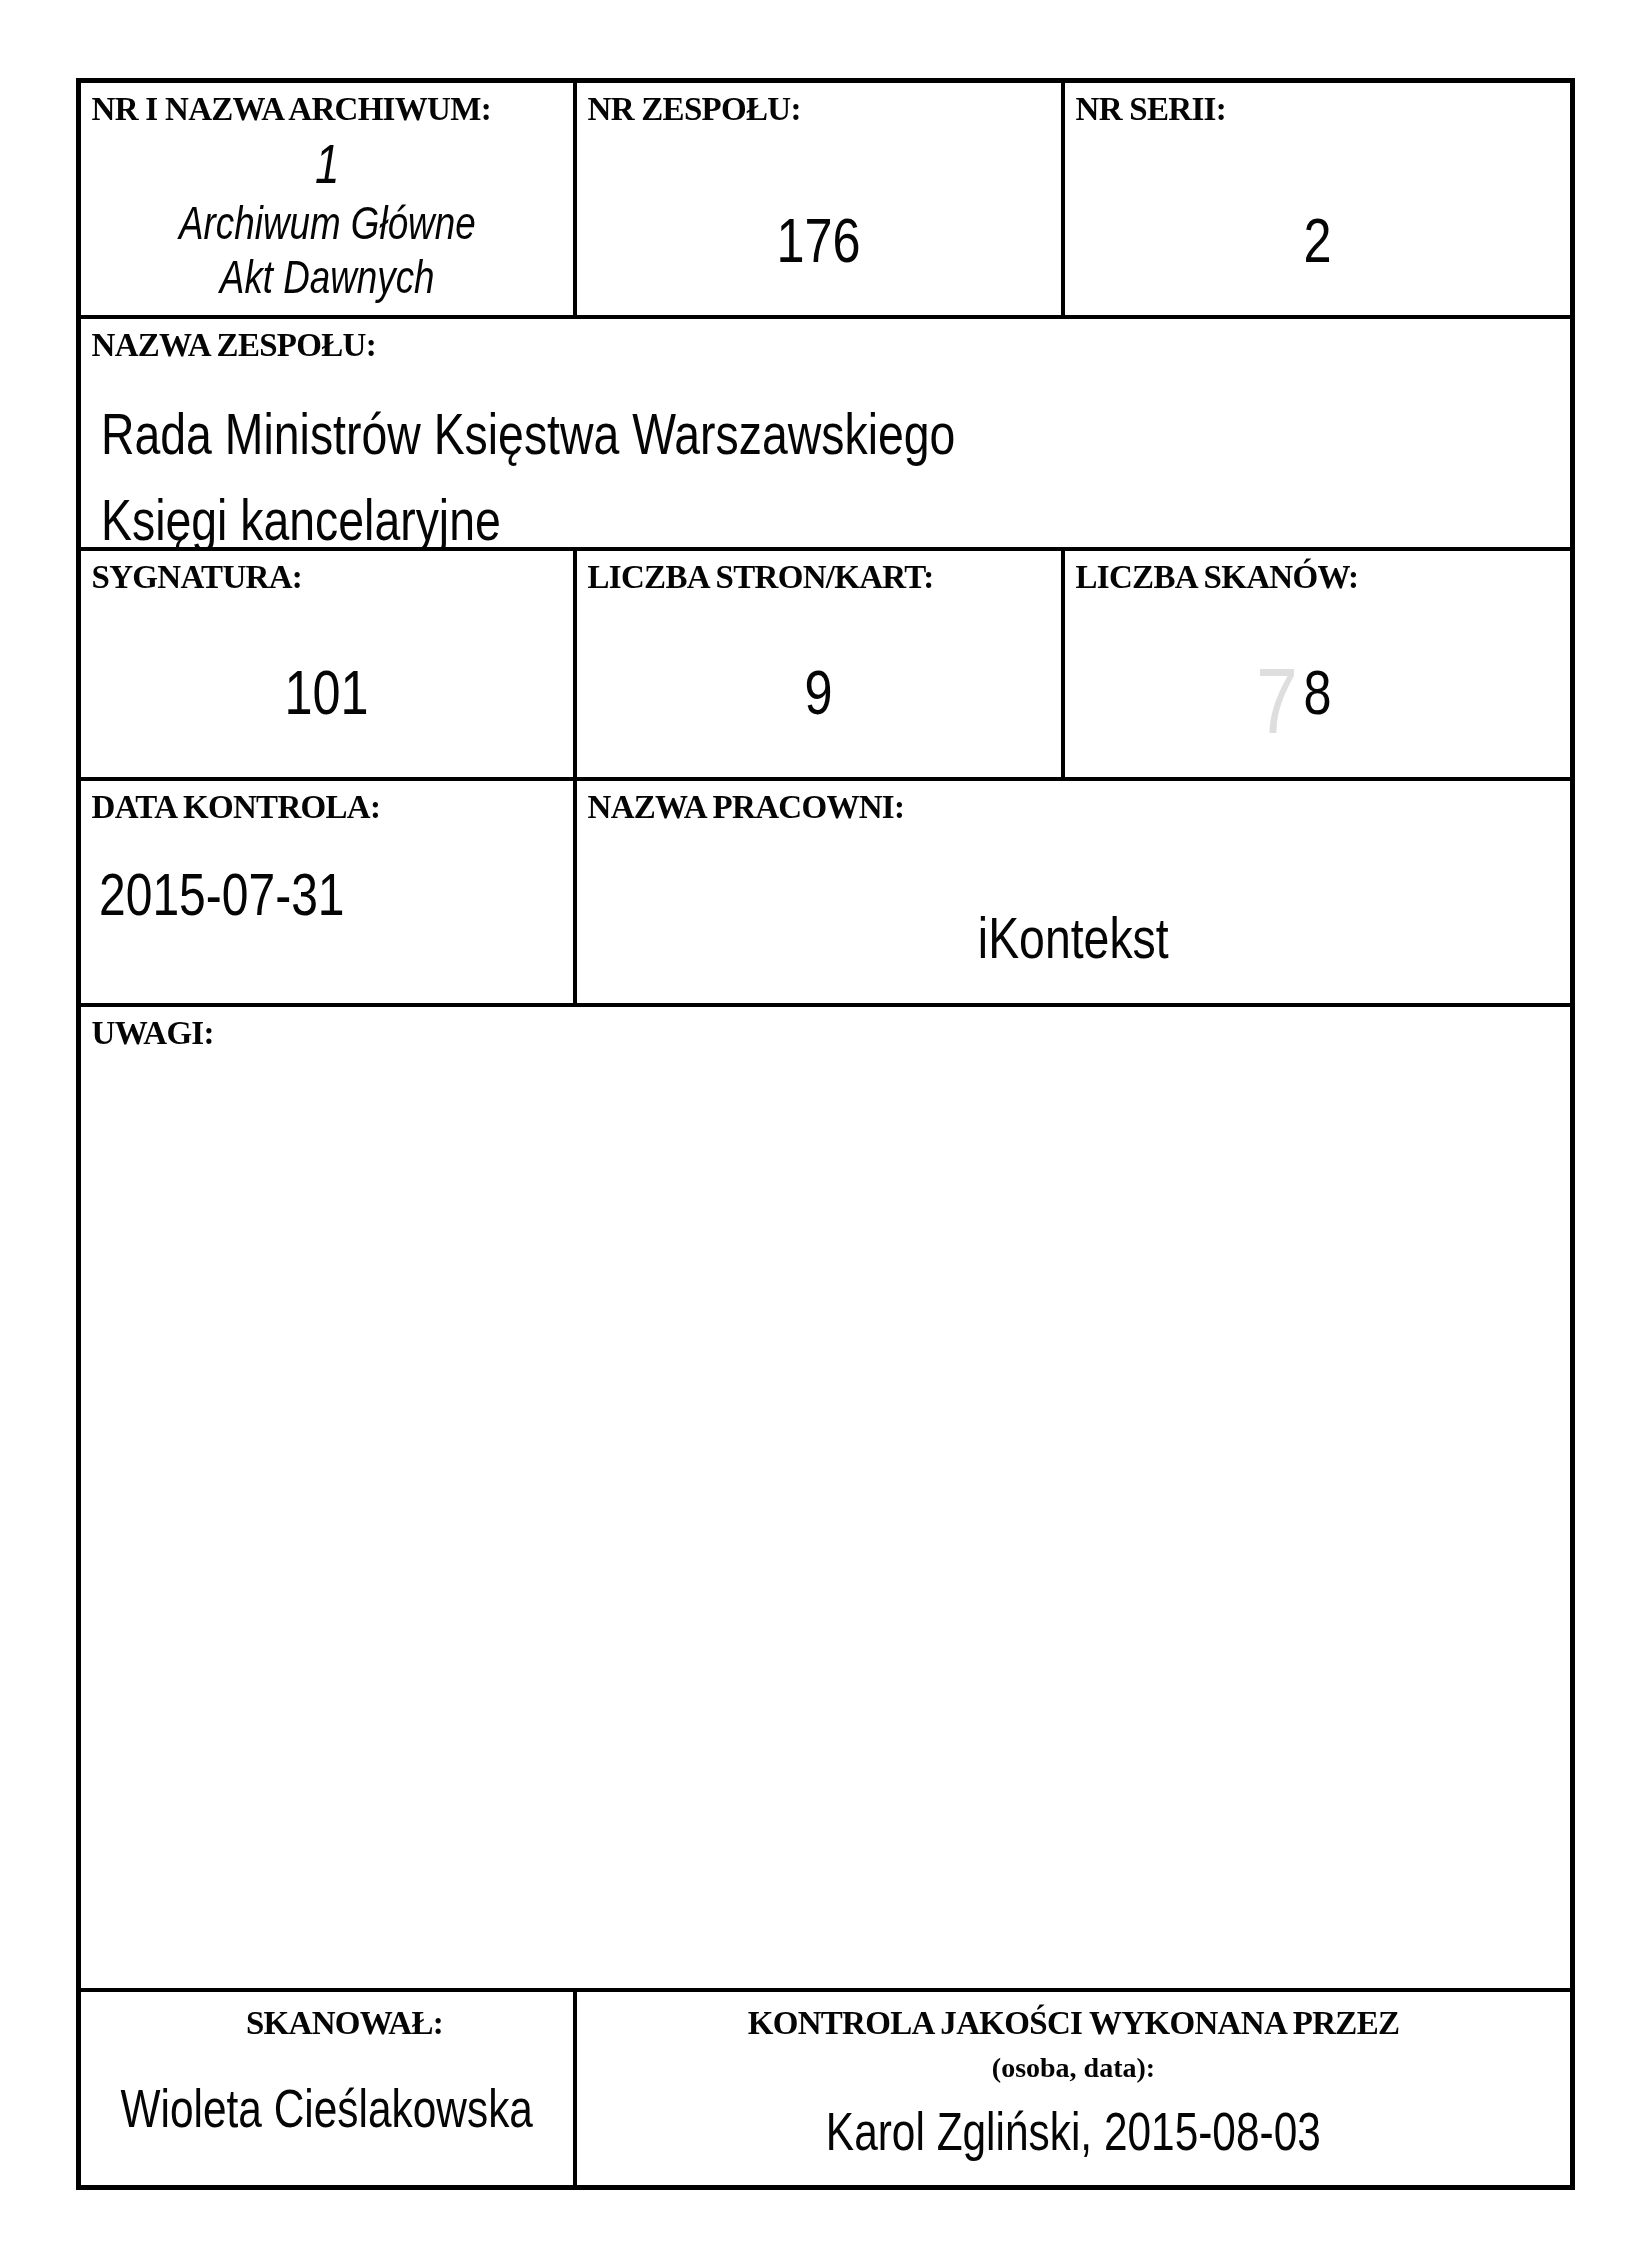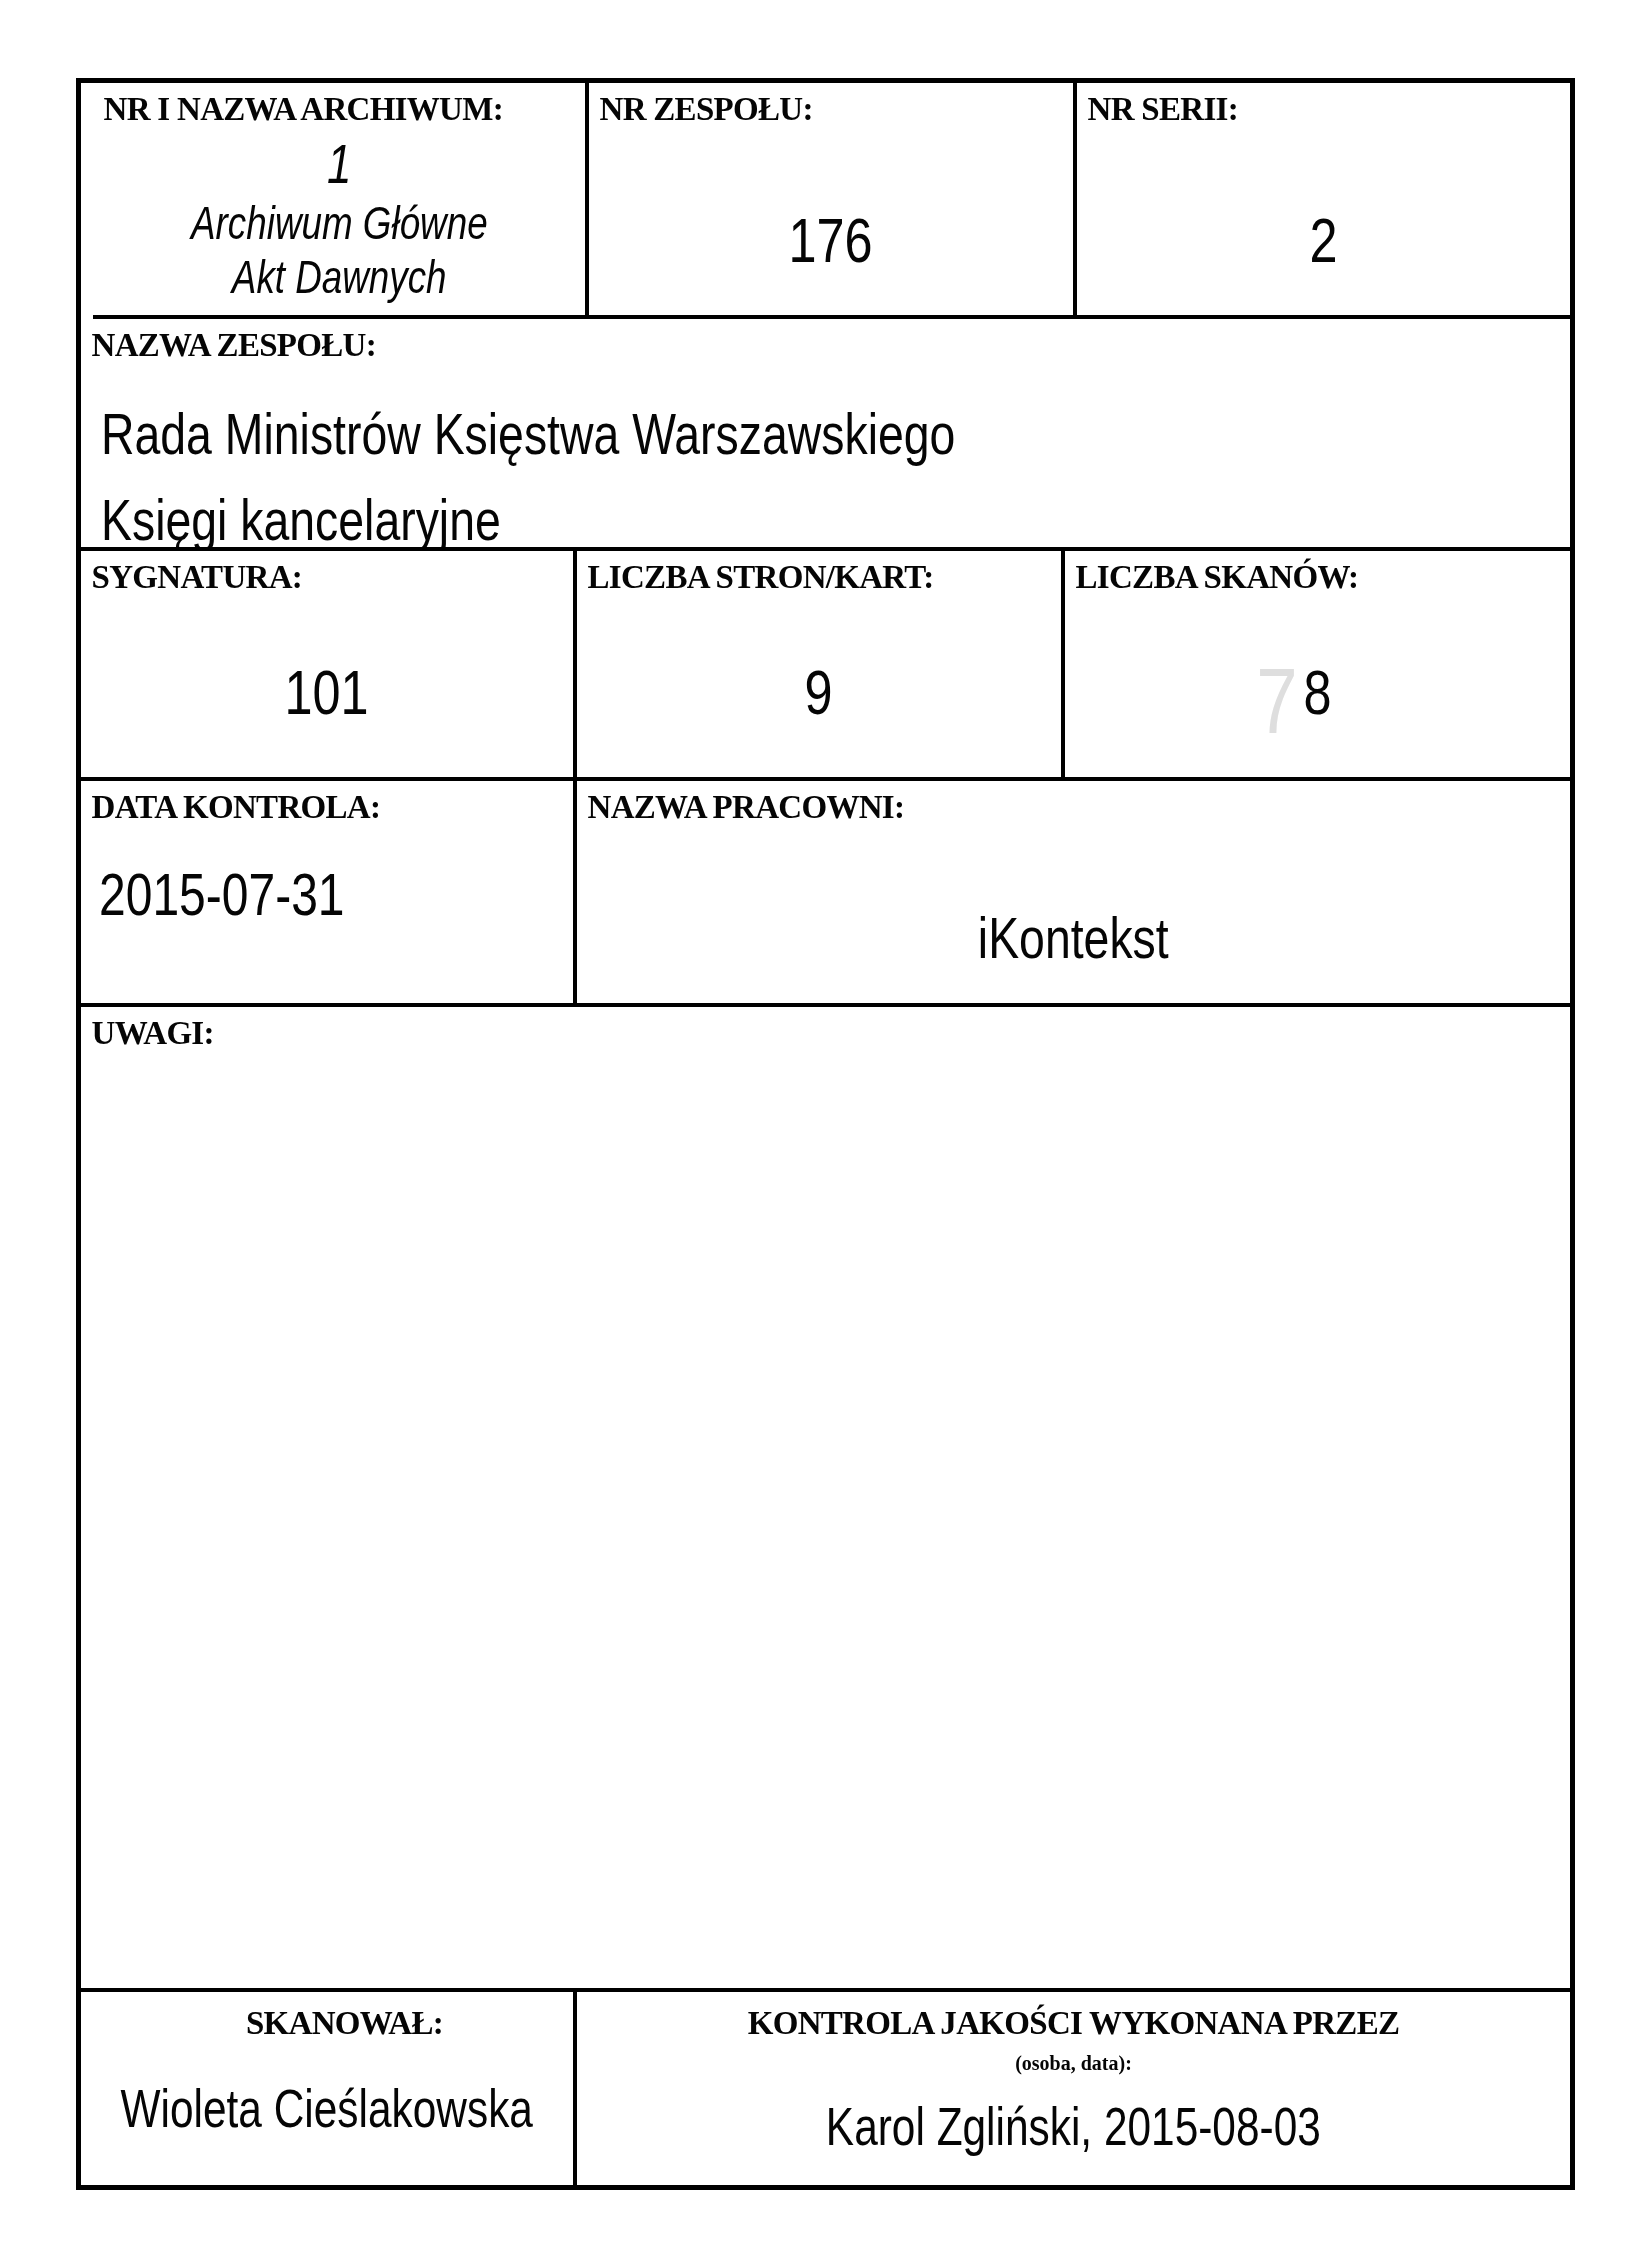--- a/index.html
+++ b/index.html
@@ -20,21 +20,21 @@
     display:flex;flex-direction:column;
     background:#fff;
   }
   .row{display:flex;flex-direction:row;box-sizing:border-box;border-bottom:4.6px solid #000;}
   .row:last-child{border-bottom:none;flex:1 1 auto;}
   .cell{position:relative;box-sizing:border-box;border-right:4.6px solid #000;display:flex;flex-direction:column;overflow:hidden;}
   .cell:last-child{border-right:none;flex:1 1 auto;}
   .c1{width:496px;flex:0 0 496px;}
   .c2{width:488px;flex:0 0 488px;}
 
-  .r1{height:236px;flex:0 0 236px;margin-left:12px;}
+  .r1{height:236px;flex:0 0 236px;}
   .r2{height:232px;flex:0 0 232px;}
   .r3{height:230px;flex:0 0 230px;}
   .r4{height:226px;flex:0 0 226px;}
   .r5{height:985px;flex:0 0 985px;}
 
   .label{
     font-family:"Liberation Serif", serif;
     font-weight:bold;
     font-size:33px;
     line-height:1.1;
@@ -75,21 +75,21 @@
     font-size:93px;color:#dedede;z-index:0;
     font-family:"Liberation Sans", sans-serif;line-height:1;
   }
   .above{position:relative;z-index:1;}
 
   
   .scanned-name{flex:1 1 auto;display:flex;align-items:center;justify-content:center;margin-top:-9.2px;}
   .scanned-name .val{font-size:53px;line-height:1;}
   .qc-sub{
     font-family:"Liberation Serif", serif;font-weight:bold;
-    font-size:20px;text-align:center;margin-top:10.5px;letter-spacing:0;
+    font-size:28px;text-align:center;margin-top:10.5px;letter-spacing:0;
   }
   .qc-name{flex:1 1 auto;display:flex;align-items:center;justify-content:center;margin-top:-6.6px;}
   .qc-name .val{font-size:53px;line-height:1;}
 </style>
 </head>
 <body>
 
 <div class="page">
   <div class="form-table">
 

